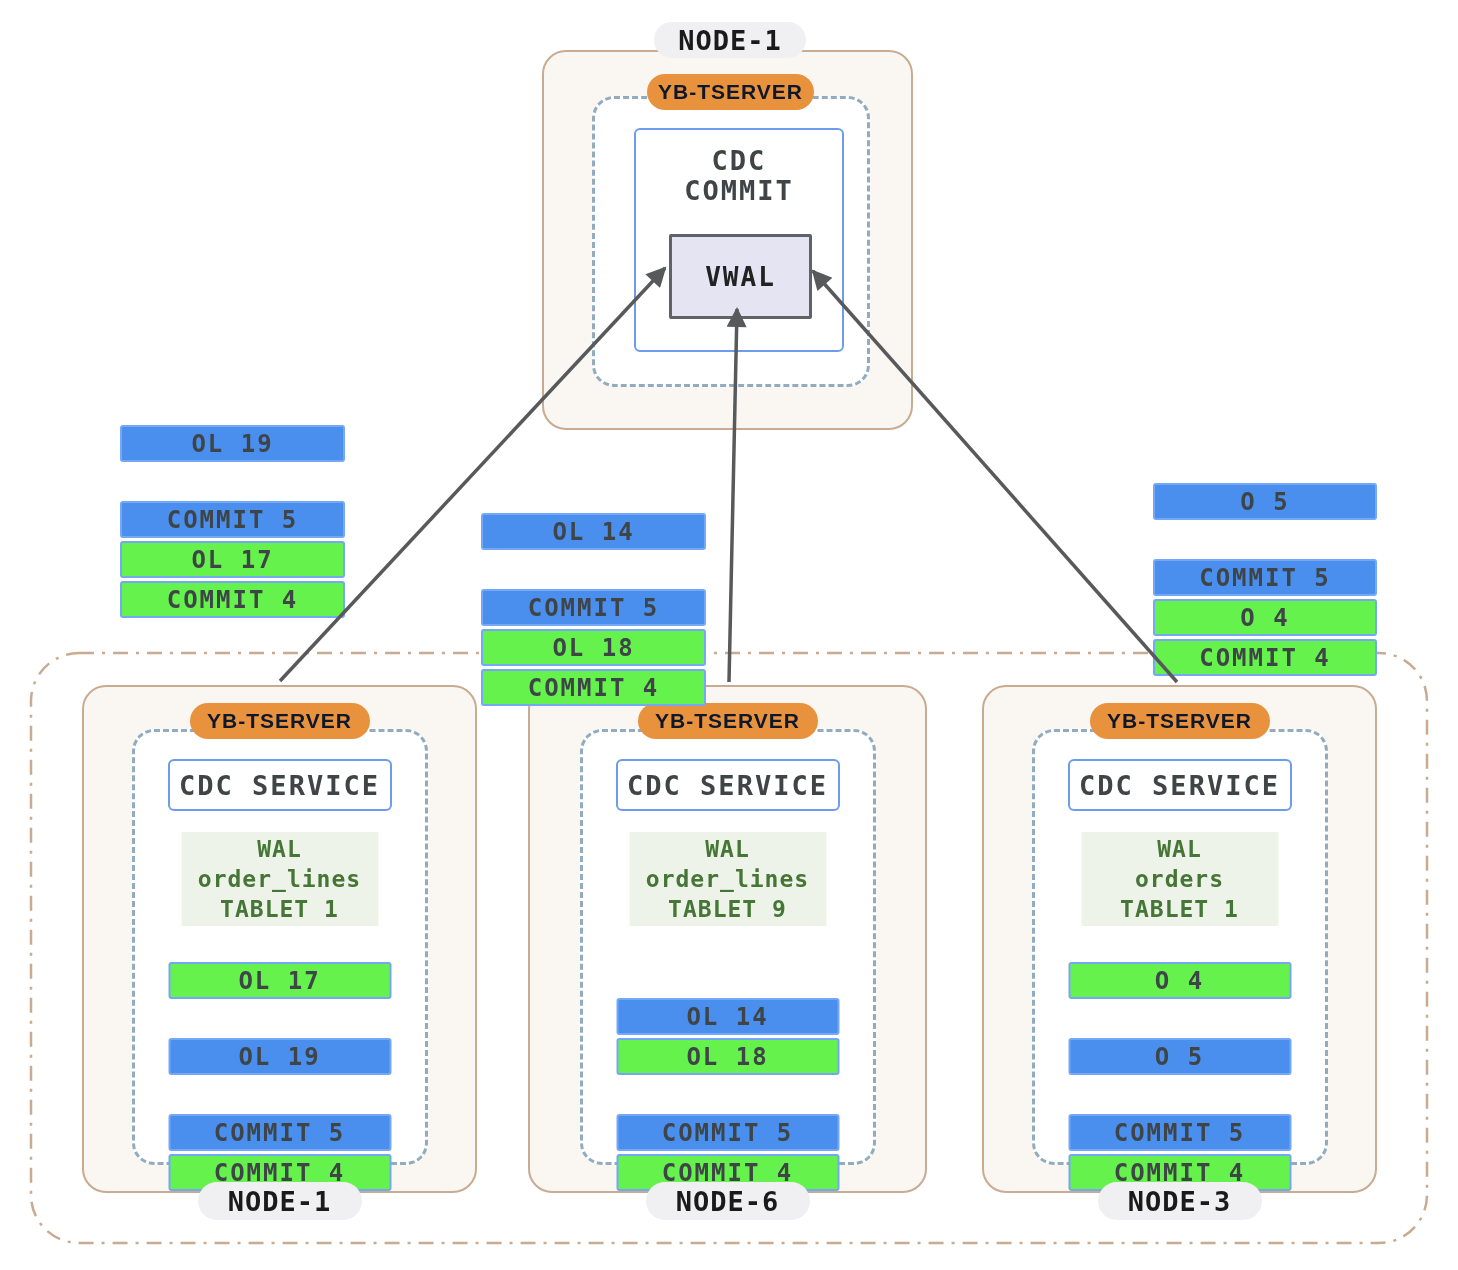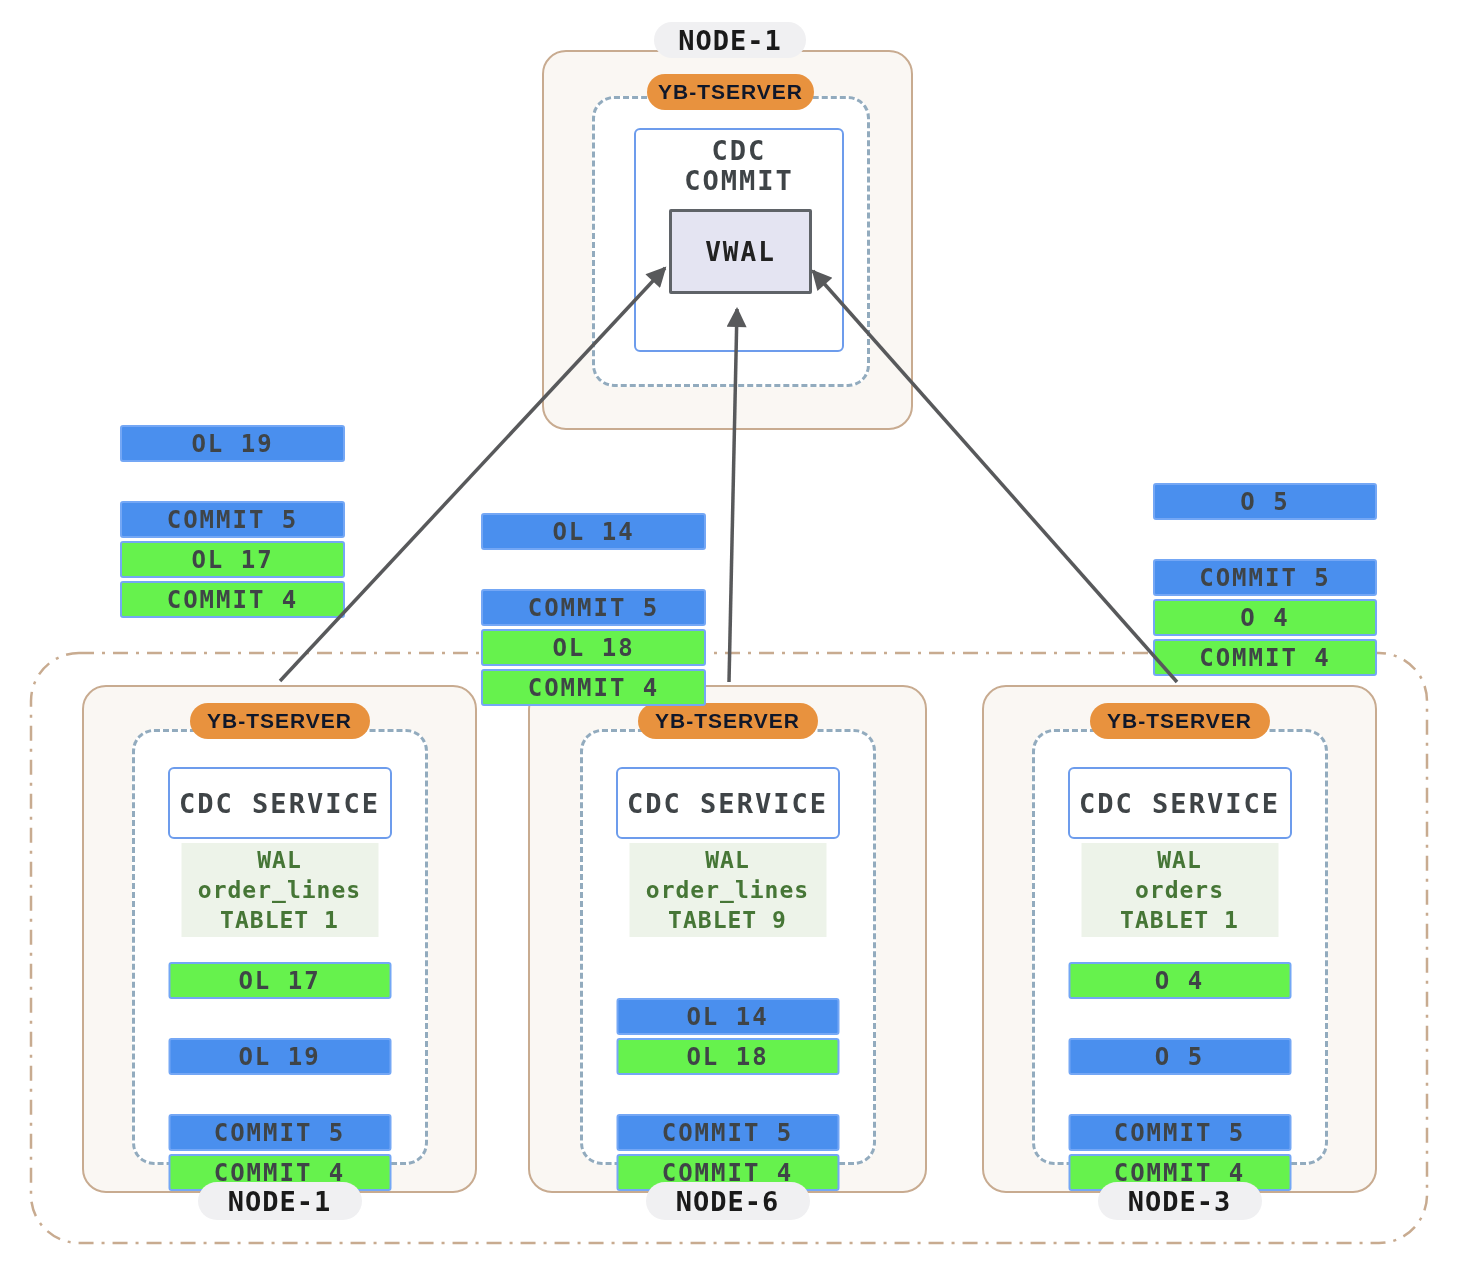--- a/index.html
+++ b/index.html
@@ -51,46 +51,46 @@
 
   
   .top-node{
     position:absolute;left:542px;top:50px;width:371px;height:380px;
     background:var(--cream);border:2px solid var(--tan);border-radius:24px;z-index:1;
   }
   .top-node .pill{left:110px;top:-30px;width:152px;height:36px;}
   .top-node .tserver-pill{left:103px;top:22px;width:167px;height:36px;}
   .top-node .dashed-box{left:48px;top:44px;width:278px;height:291px;}
   .top-node .cdc-box{left:90px;top:76px;width:210px;height:224px;text-align:center;}
-  .cdc-lines{padding-top:6px;line-height:30px;}
+  .cdc-lines{padding-top:16px;line-height:30px;}
   .vwal{
-    position:absolute;left:33px;top:79px;width:143px;height:85px;
+    position:absolute;left:33px;top:104px;width:143px;height:85px;
     background:var(--vwal-bg);border:3px solid var(--vwal-border);border-radius:2px;
     display:flex;align-items:center;justify-content:center;
     font:700 26px "DejaVu Sans Mono",monospace;color:#222;letter-spacing:2px;
   }
 
   
   .fs-left{left:120px;top:389px;width:225px;}
   .fs-mid{left:481px;top:477px;width:225px;}
   .fs-right{left:1153px;top:447px;width:224px;}
 
   
   .node{
     position:absolute;top:685px;height:508px;
     background:var(--cream);border:2px solid var(--tan);border-radius:24px;z-index:1;
   }
   .node1{left:82px;width:395px;}
   .node2{left:528px;width:399px;}
   .node3{left:982px;width:395px;}
   .node .tserver-pill{left:50%;transform:translateX(-50%);top:16px;width:180px;height:36px;}
   .node .dashed-box{left:50%;transform:translateX(-50%);top:42px;width:296px;height:436px;}
-  .node .cdc-box{left:50%;transform:translateX(-50%);top:80px;width:224px;height:72px;
+  .node .cdc-box{left:50%;transform:translateX(-50%);top:72px;width:224px;height:52px;
     display:flex;align-items:center;justify-content:center;}
-  .node .wal-block{left:50%;transform:translateX(-50%);top:156px;width:197px;height:94px;}
+  .node .wal-block{left:50%;transform:translateX(-50%);top:145px;width:197px;height:94px;}
   .node .stack{left:50%;transform:translateX(-50%);top:275px;width:223px;}
   .node .pill{left:50%;transform:translateX(-50%);top:495px;width:164px;height:38px;}
 </style>
 </head>
 <body>
 
 <div class="canvas">
 
   <svg class="layer bg" width="1458" height="1270" viewBox="0 0 1458 1270">
     <rect x="31" y="653" width="1396" height="590" rx="48" fill="#FFFFFF" stroke="#C8AB90" stroke-width="2.5" stroke-dasharray="15 8 3 8"></rect>

